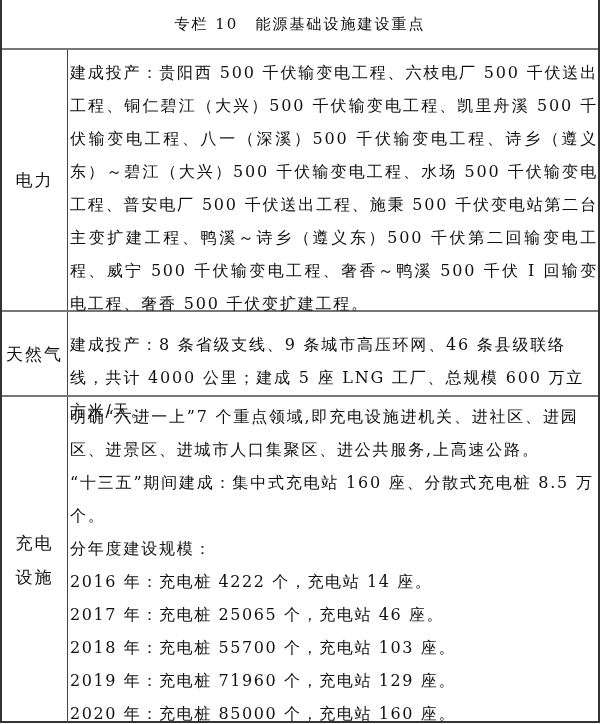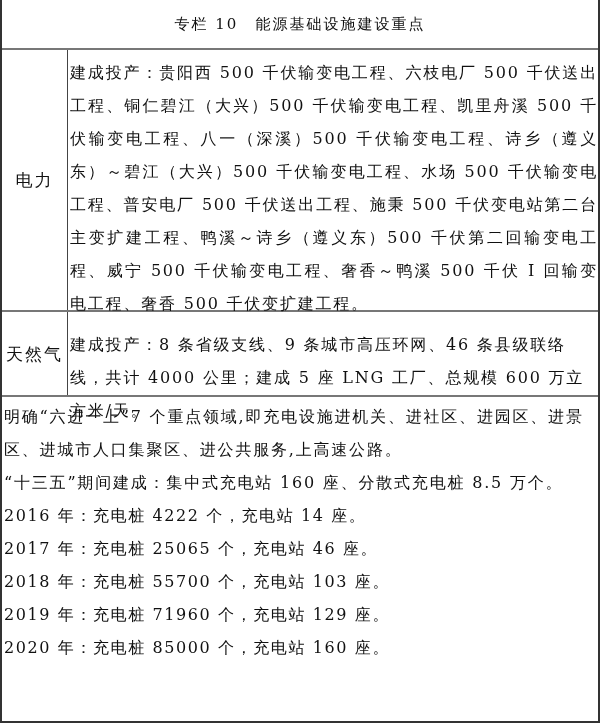--- a/index.html
+++ b/index.html
@@ -44,23 +44,30 @@
   </div>
 
   <div class="row r2">
     <div class="label">天然气</div>
     <div class="content">
       <p>建成投产：8 条省级支线、9 条城市高压环网、46 条县级联络线，共计 4000 公里；建成 5 座 LNG 工厂、总规模 600 万立方米/天。</p>
     </div>
   </div>
 
   <div class="row r3 last">
+    <div class="label">
+      <div>
+        <div>充电</div>
+        <div>设施</div>
+      </div>
+    </div>
     <div class="content">
       <p>明确“六进一上”7 个重点领域,即充电设施进机关、进社区、进园区、进景区、进城市人口集聚区、进公共服务,上高速公路。</p>
       <p>“十三五”期间建成：集中式充电站 160 座、分散式充电桩 8.5 万个。</p>
+      <p>分年度建设规模：</p>
       <p class="year-line">2016 年：充电桩 4222 个，充电站 14 座。</p>
       <p class="year-line">2017 年：充电桩 25065 个，充电站 46 座。</p>
       <p class="year-line">2018 年：充电桩 55700 个，充电站 103 座。</p>
       <p class="year-line">2019 年：充电桩 71960 个，充电站 129 座。</p>
       <p class="year-line">2020 年：充电桩 85000 个，充电站 160 座。</p>
     </div>
   </div>
 </div>
 
 </body></html>

